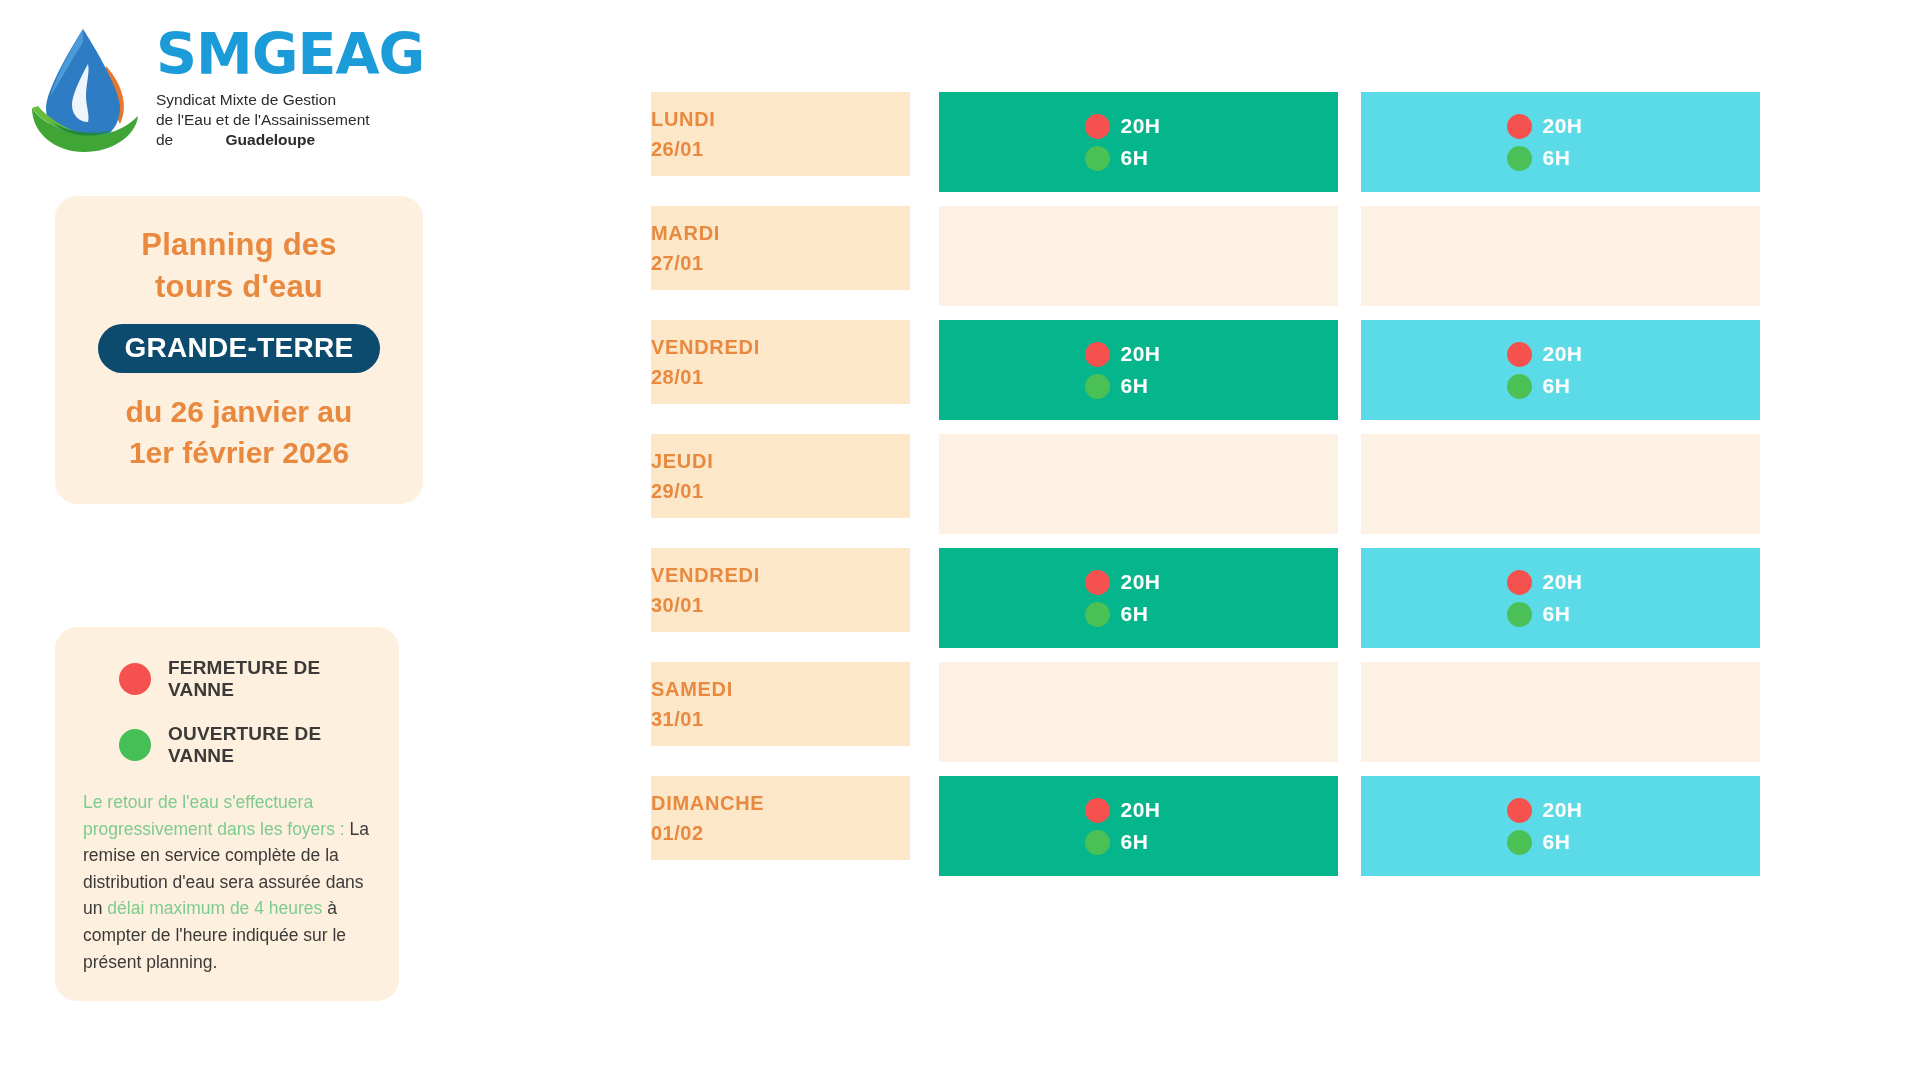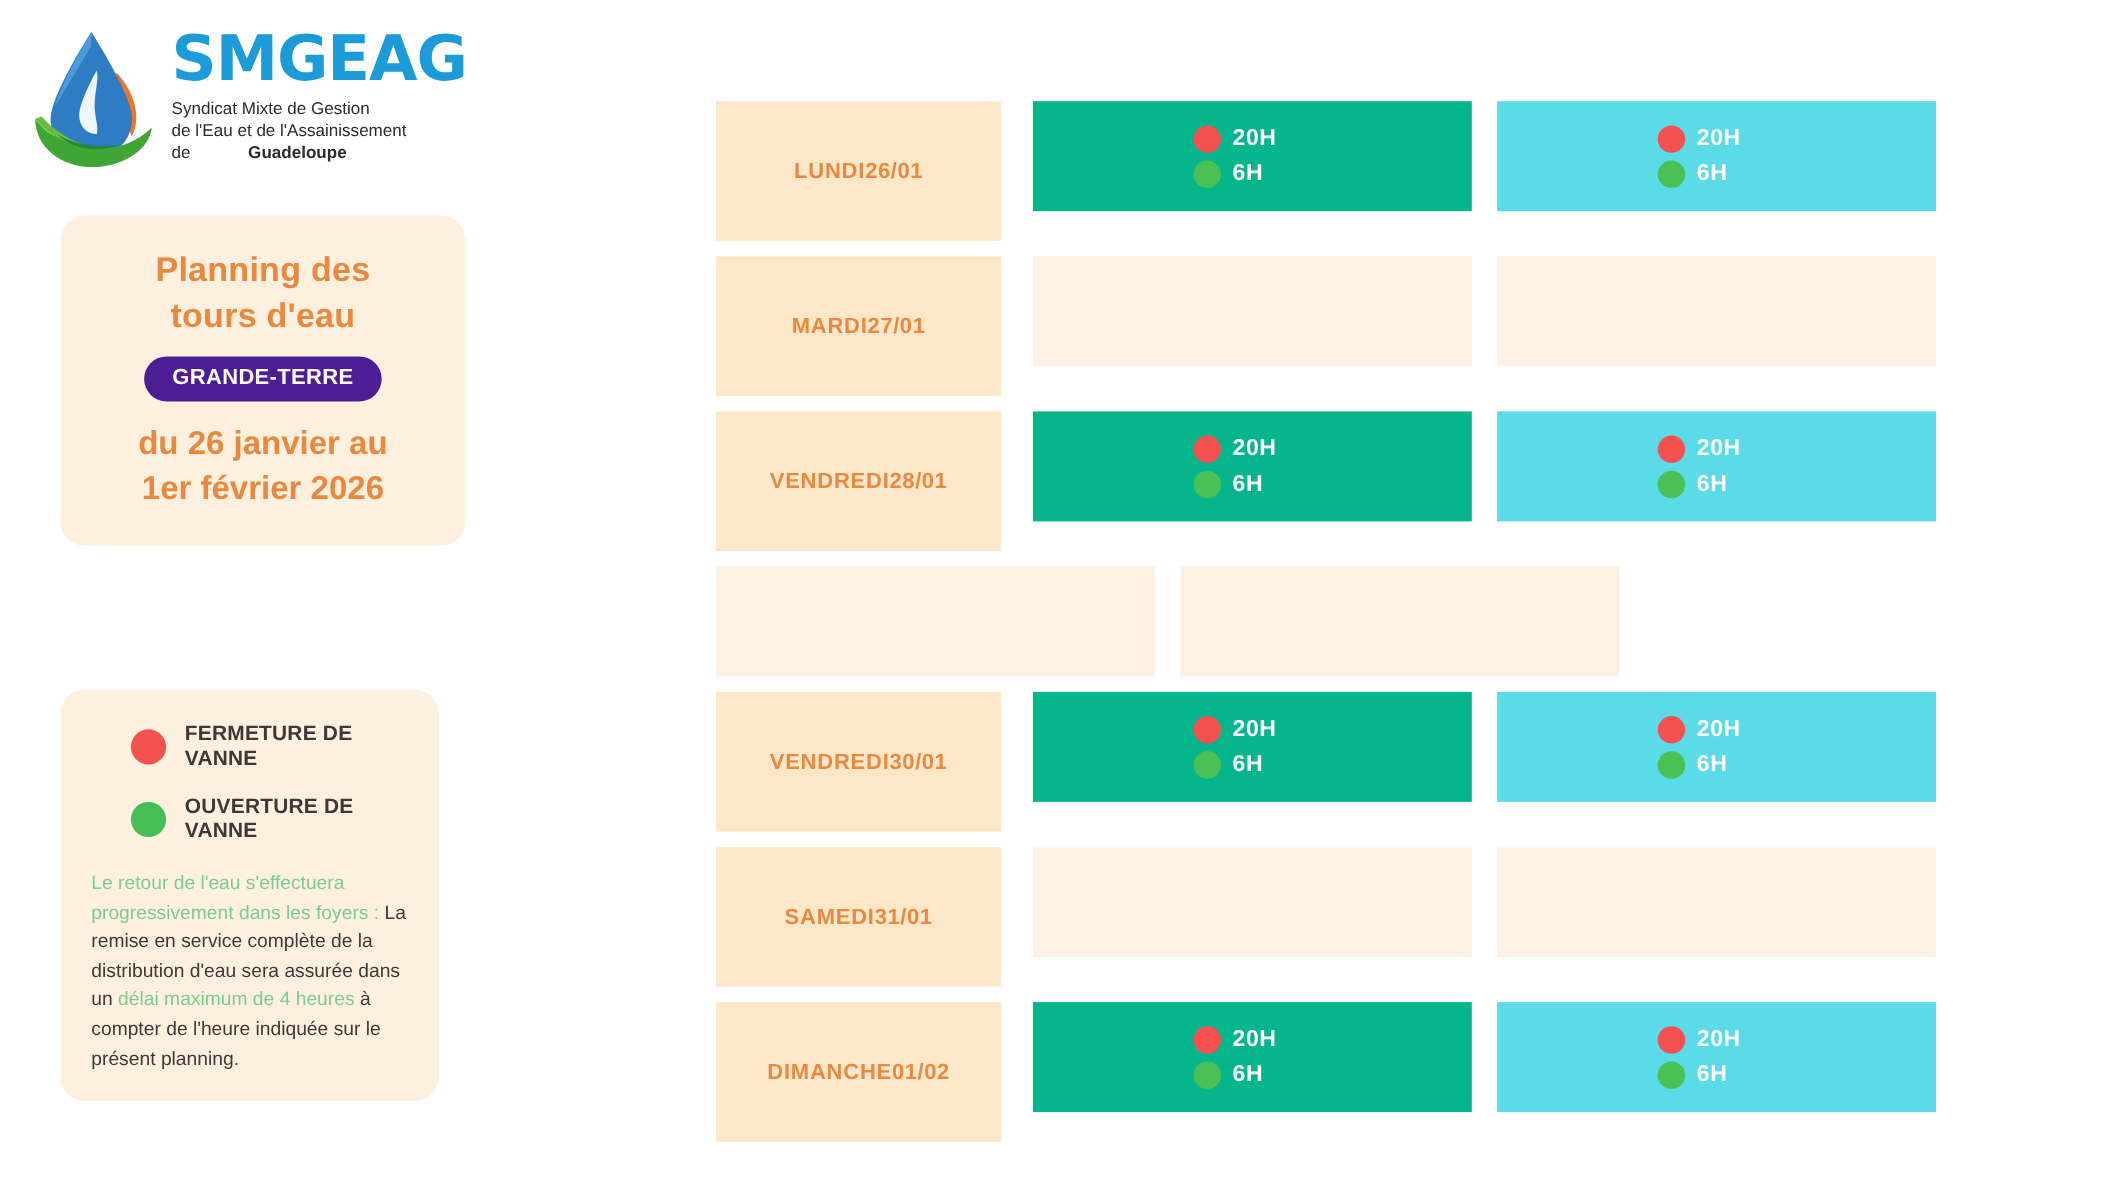--- a/index.html
+++ b/index.html
@@ -80,23 +80,23 @@
   .planning-title {
     color: #E8893F;
     font-size: 31px;
     font-weight: bold;
     line-height: 1.34;
     letter-spacing: 0.2px;
   }
   #region-pill {
     display: inline-block;
     margin: 17px auto 0 auto;
-    background: #4c1d95;
+    background: #0c4a6e;
     color: #ffffff;
-    font-size: 20px;
+    font-size: 28px;
     font-weight: bold;
     letter-spacing: 0.3px;
     border-radius: 30px;
     padding: 9px 26px 11px 26px;
     line-height: 1.05;
     text-align: center;
   }
   #planning-period {
     margin-top: 19px;
     color: #E8893F;
@@ -195,25 +195,24 @@
     line-height: 1.45;
     text-align: center;
   }
   .cell-header:last-child { margin-right: 0; }
   .cell-header.sf { background: #05B68D; }
   .cell-header.sa { background: #5BDAE8; }
   .header-sub { font-size: 21px; font-weight: bold; }
 
   
   .day-box {
-    height: 127px;
+    height: 84px;
     background: #FCE8C9;
     display: flex;
-    flex-direction: row;
-    align-items: center;
+    flex-direction: column;
     justify-content: center;
     color: #E8893F;
     font-size: 20px;
     font-weight: bold;
     letter-spacing: 0.7px;
     line-height: 1.5;
   }
   .day-date { font-size: 20px; font-weight: bold; letter-spacing: 0.5px; }
 
   
@@ -394,20 +393,26 @@
         </div>
         <div class="time-line">
           <span class="time-dot open"></span>
           <span class="time-label">6H</span>
         </div>
       </div>
     </div>
   </div>
 
   <div class="grid-row">
+    <div class="cell-day">
+      <div class="day-box">
+        <span>JEUDI</span>
+        <span class="day-date">29/01</span>
+      </div>
+    </div>
     <div class="cell-data">
       <div class="data-box empty-cell"></div>
     </div>
     <div class="cell-data">
       <div class="data-box empty-cell"></div>
     </div>
   </div>
 
   <div class="grid-row">
     <div class="cell-day">

